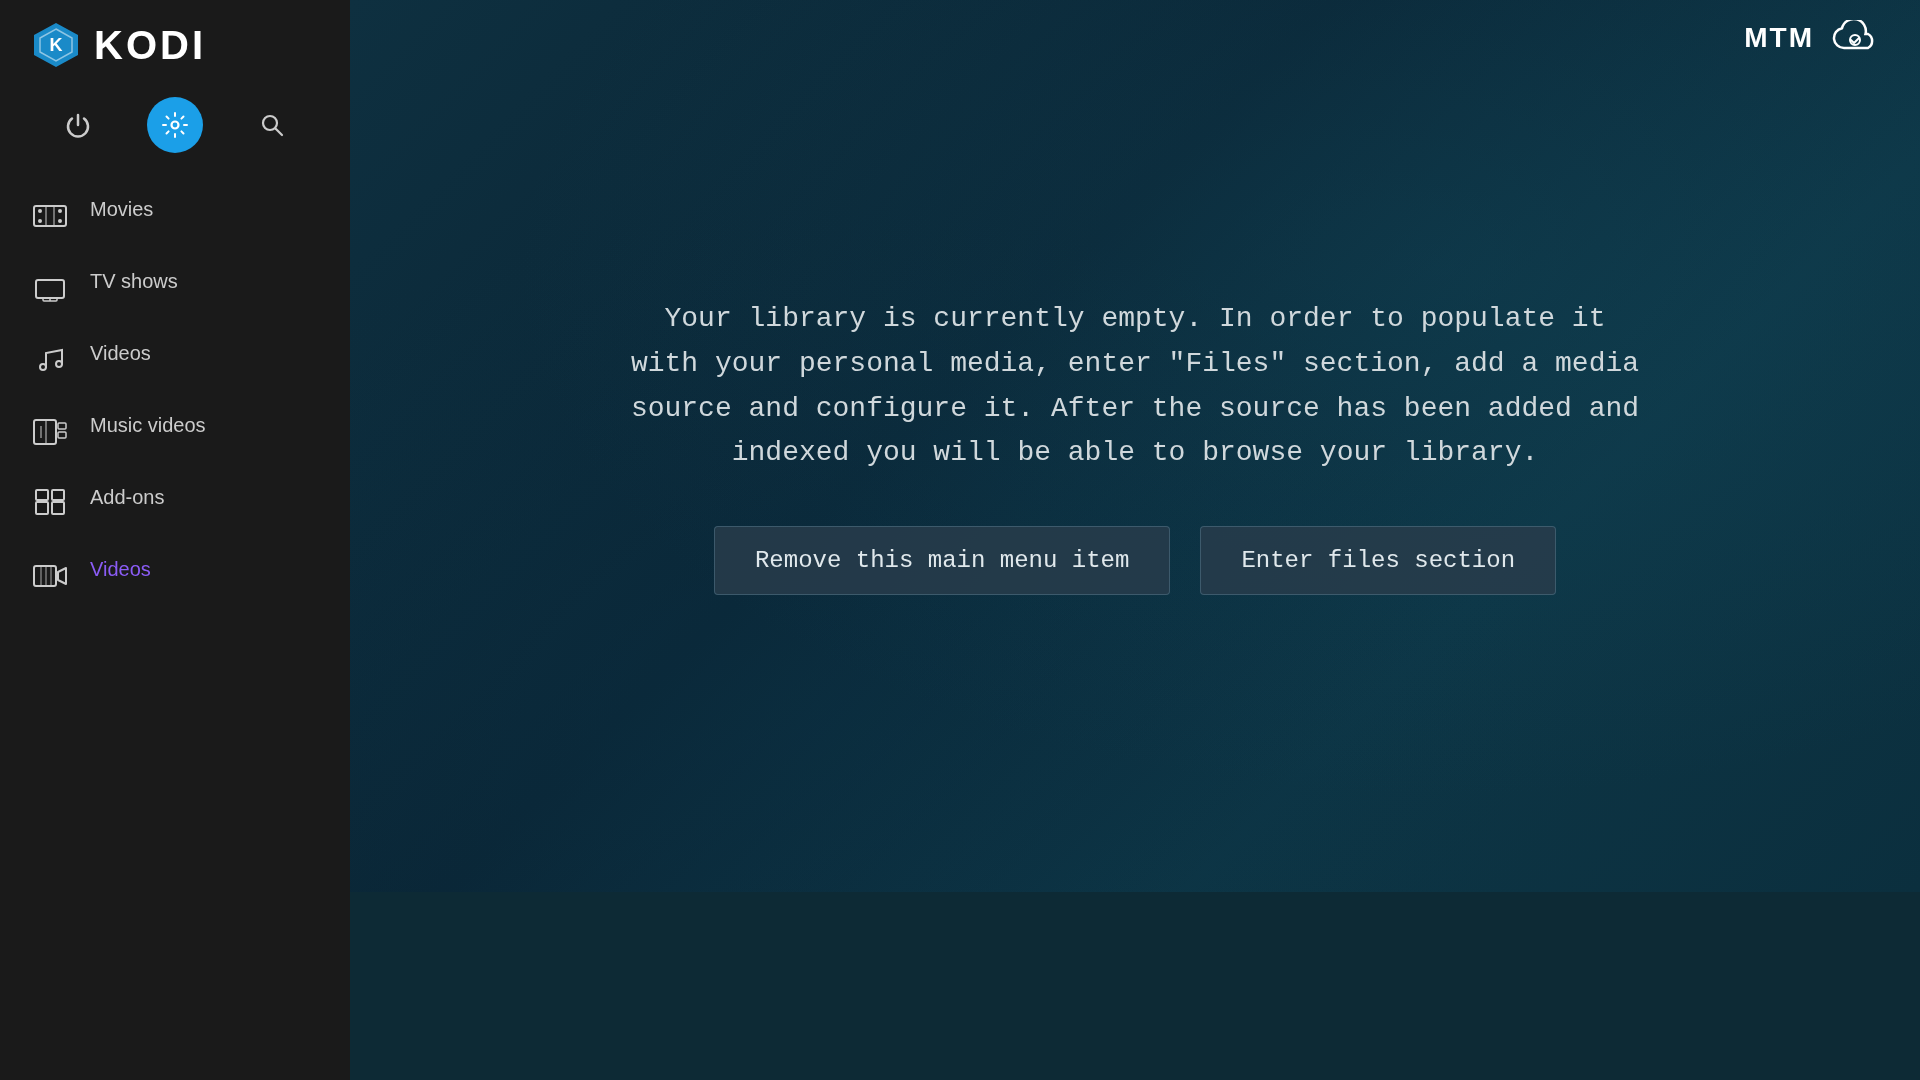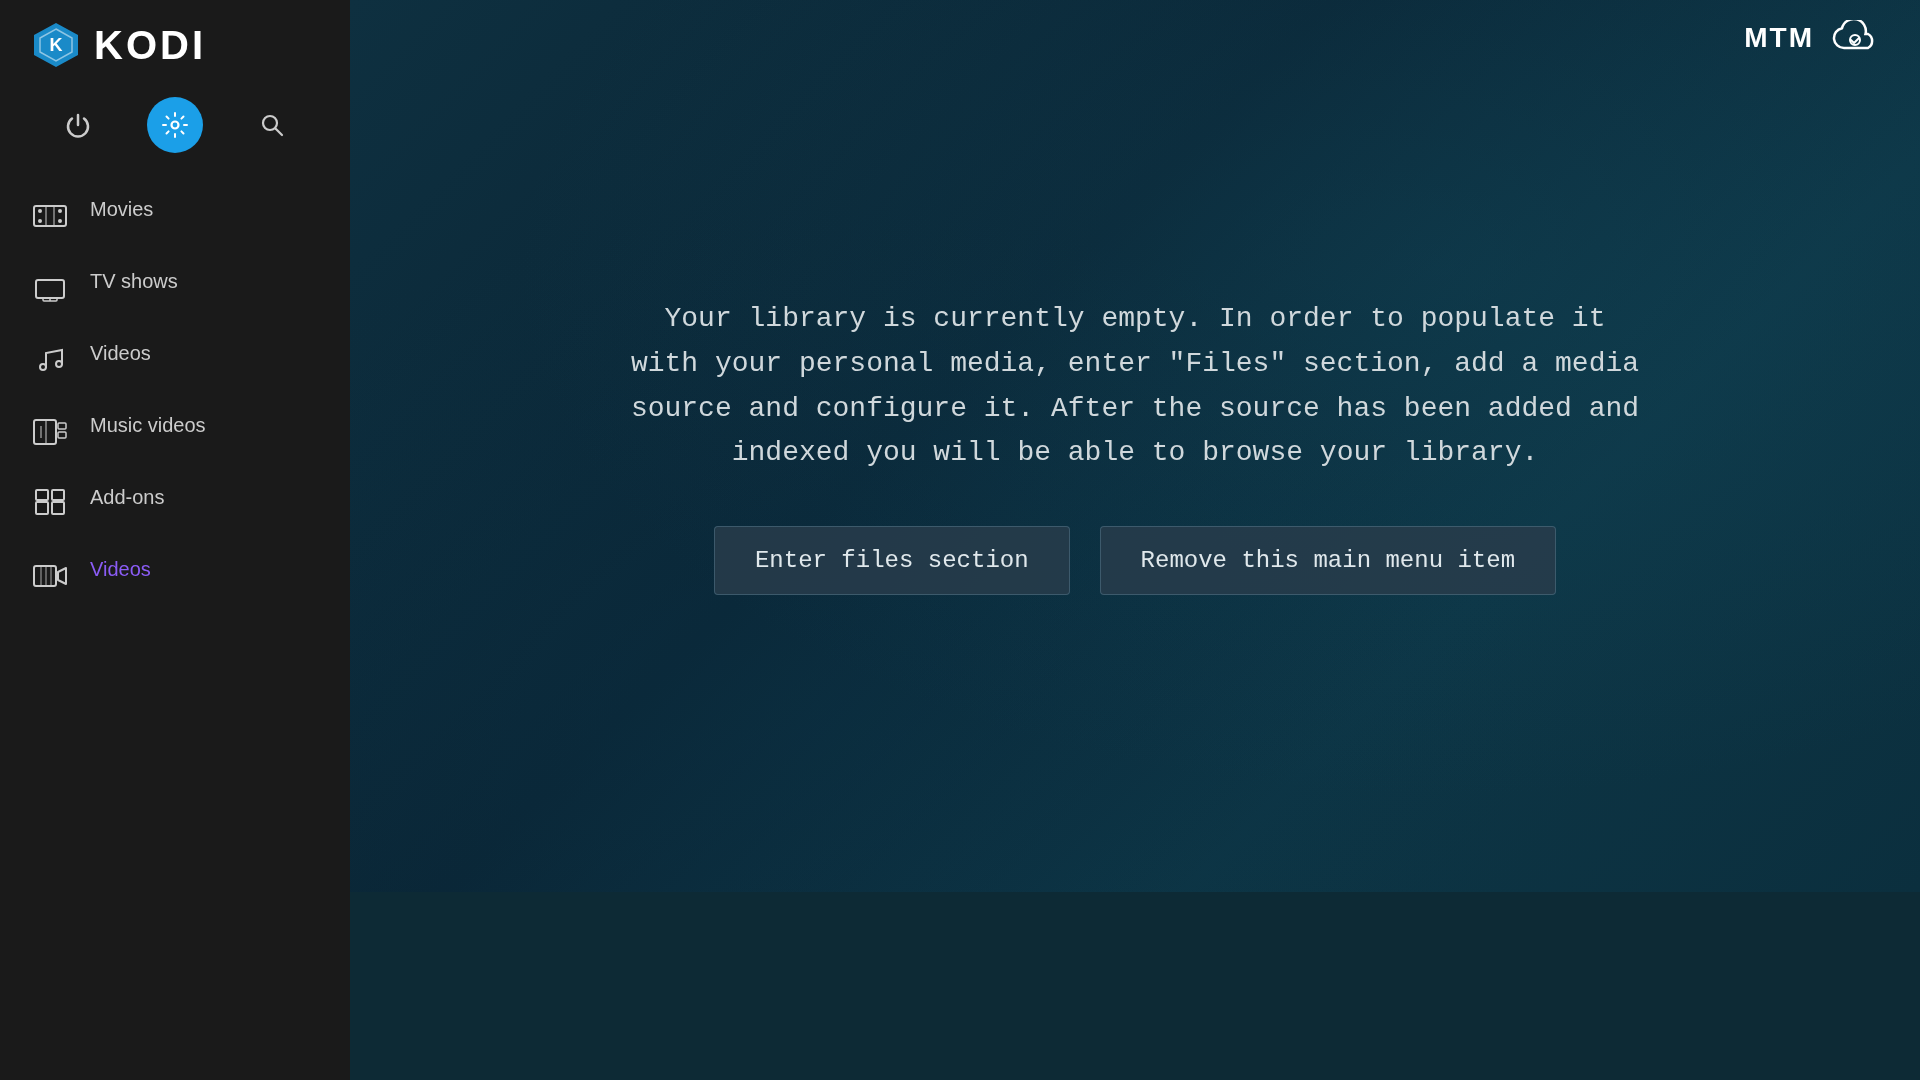--- a/index.html
+++ b/index.html
@@ -320,18 +320,18 @@
       <path d="M38 28H14a10 10 0 0 1-2-19.8A12 12 0 0 1 35.5 14H38a8 8 0 0 1 0 14z" fill="none" stroke="#ffffff" stroke-width="2.5"></path>
       <circle cx="25" cy="20" r="5" fill="none" stroke="#ffffff" stroke-width="2"></circle>
       <path d="M21 20l3 3 5-5" stroke="#ffffff" stroke-width="2" stroke-linecap="round" stroke-linejoin="round" fill="none"></path>
     </svg>
   </div>
 
   <div id="content-area">
     <p id="empty-library-text">Your library is currently empty. In order to populate it with your personal media, enter "Files" section, add a media source and configure it. After the source has been added and indexed you will be able to browse your library.</p>
 
     <div id="action-buttons">
+      <button class="action-btn">Remove this main menu item</button>
       <button class="action-btn">Enter files section</button>
-      <button class="action-btn">Remove this main menu item</button>
     </div>
   </div>
 
 </div>
 
 </body></html>

